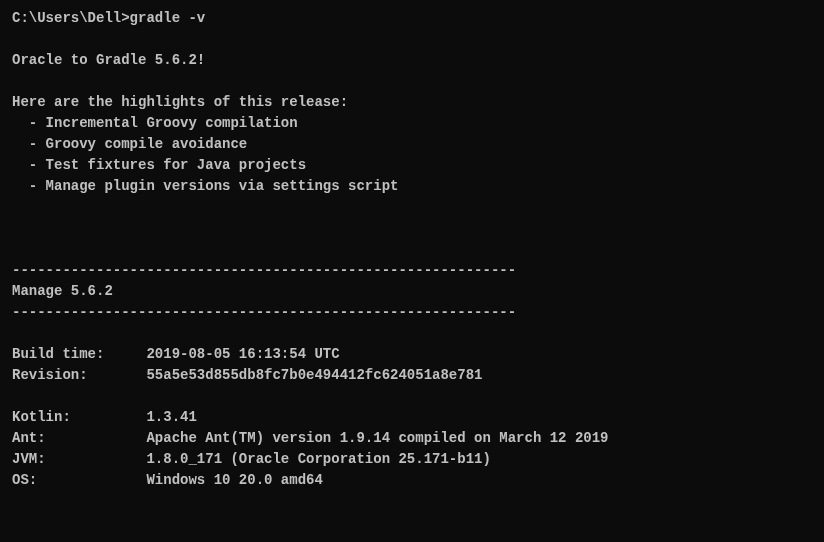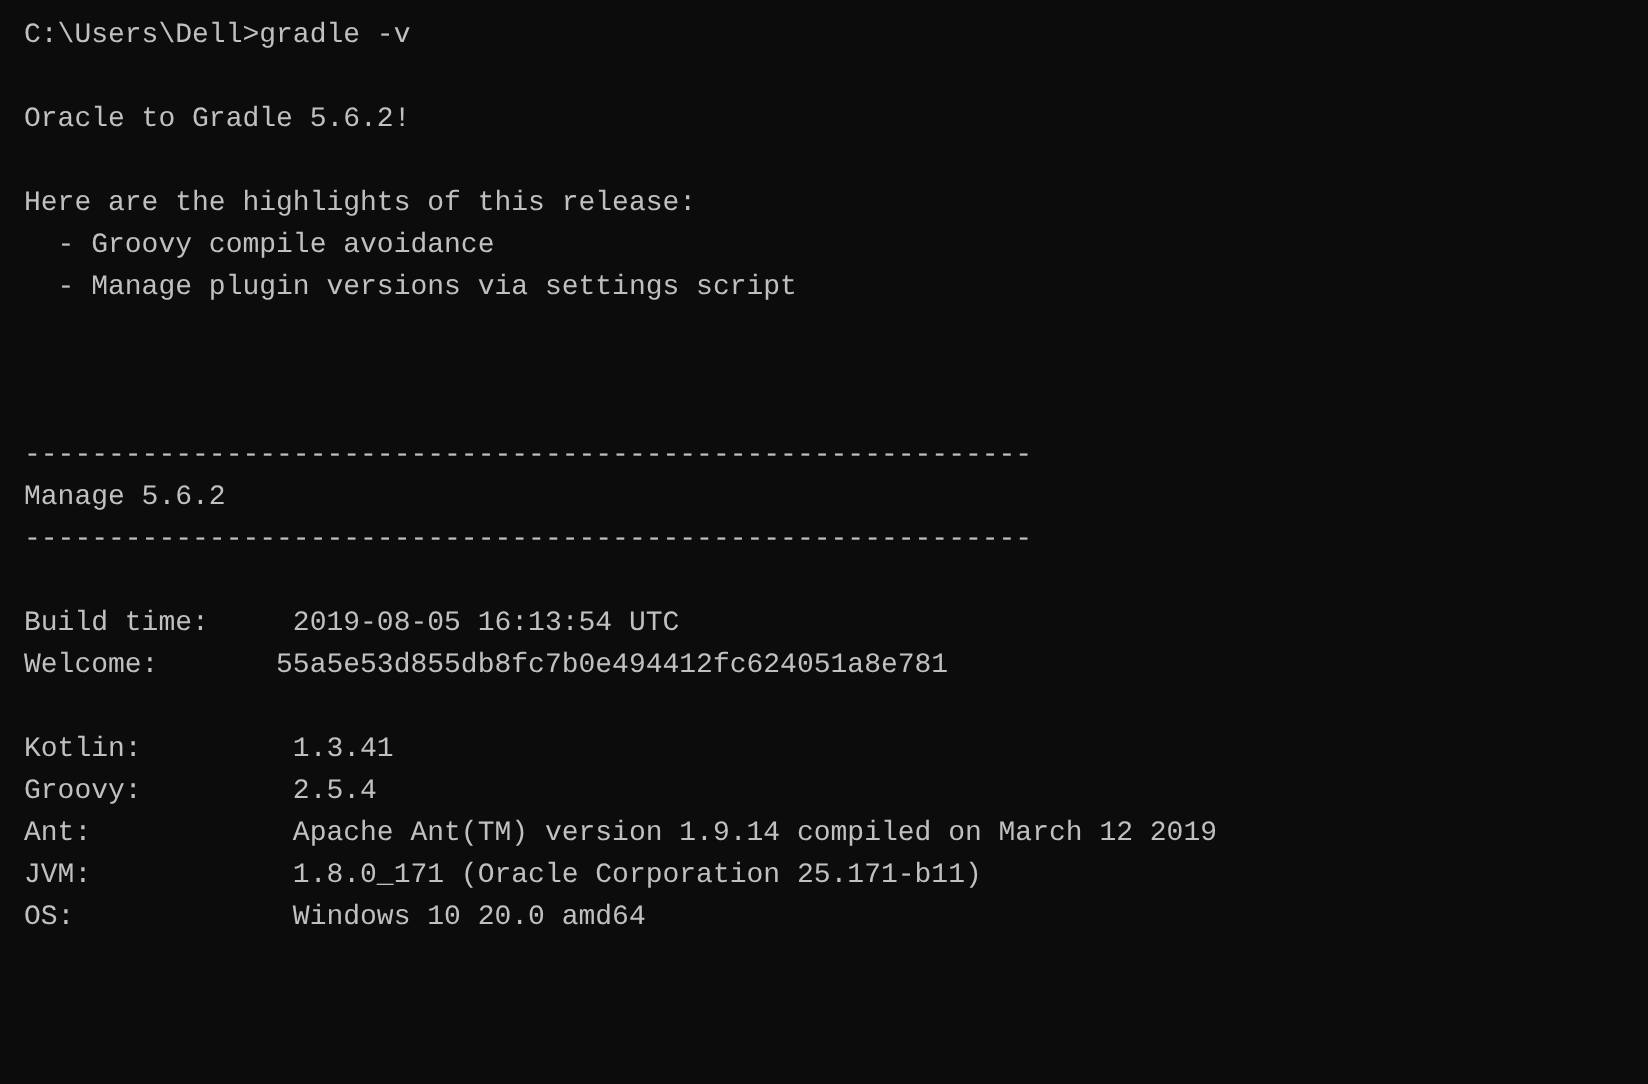--- a/index.html
+++ b/index.html
@@ -21,48 +21,50 @@
     }
 
     .terminal {
       width: 100%;
       height: 100%;
     }
 
     .line {
       white-space: pre;
       display: block;
+      font-weight: bold;
     }
 
     .empty-line {
       display: block;
       height: 1.5em;
     }
   </style>
 </head>
 <body>
 
 <div class="terminal">
   <span class="line">C:\Users\Dell&gt;gradle -v</span>
   <span class="empty-line"></span>
   <span class="line">Oracle to Gradle 5.6.2!</span>
   <span class="empty-line"></span>
   <span class="line">Here are the highlights of this release:</span>
+  <span class="line">  - Incremental Groovy compilation</span>
   <span class="line">  - Groovy compile avoidance</span>
+  <span class="line">  - Test fixtures for Java projects</span>
   <span class="line">  - Manage plugin versions via settings script</span>
   <span class="empty-line"></span>
   <span class="empty-line"></span>
   <span class="empty-line"></span>
   <span class="line">------------------------------------------------------------</span>
   <span class="line">Manage 5.6.2</span>
   <span class="line">------------------------------------------------------------</span>
   <span class="empty-line"></span>
   <span class="line">Build time:     2019-08-05 16:13:54 UTC</span>
-  <span class="line">Welcome:       55a5e53d855db8fc7b0e494412fc624051a8e781</span>
+  <span class="line">Revision:       55a5e53d855db8fc7b0e494412fc624051a8e781</span>
   <span class="empty-line"></span>
   <span class="line">Kotlin:         1.3.41</span>
-  <span class="line">Groovy:         2.5.4</span>
   <span class="line">Ant:            Apache Ant(TM) version 1.9.14 compiled on March 12 2019</span>
   <span class="line">JVM:            1.8.0_171 (Oracle Corporation 25.171-b11)</span>
   <span class="line">OS:             Windows 10 20.0 amd64</span>
   <span class="empty-line"></span>
 
 </div>
 
 </body></html>

